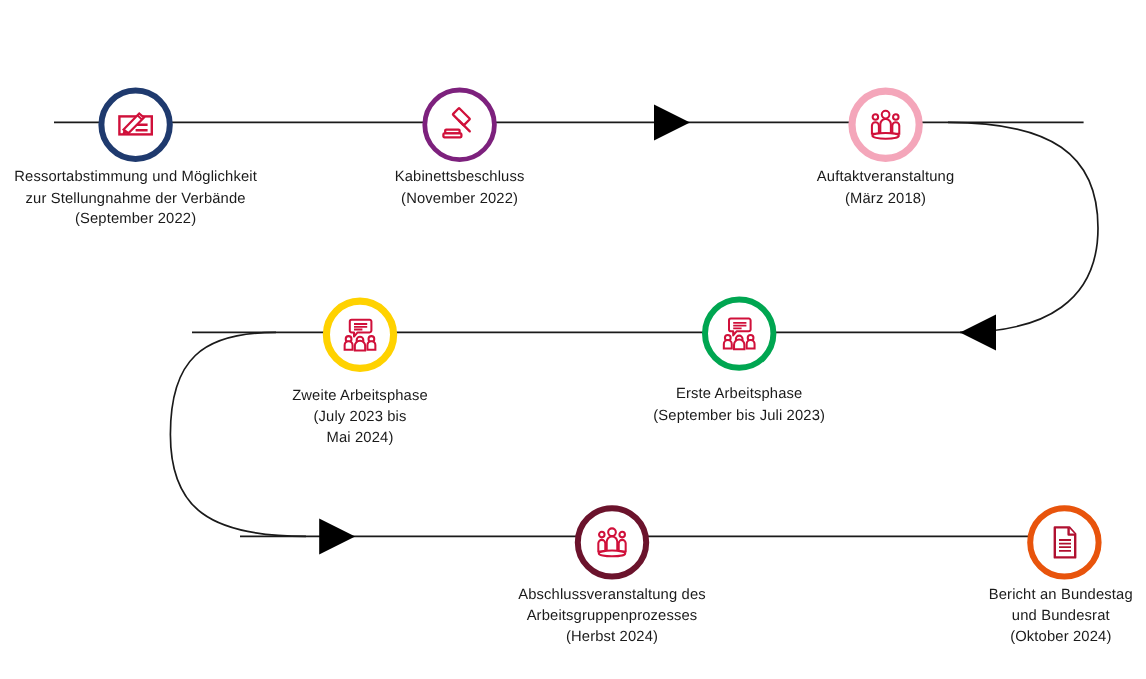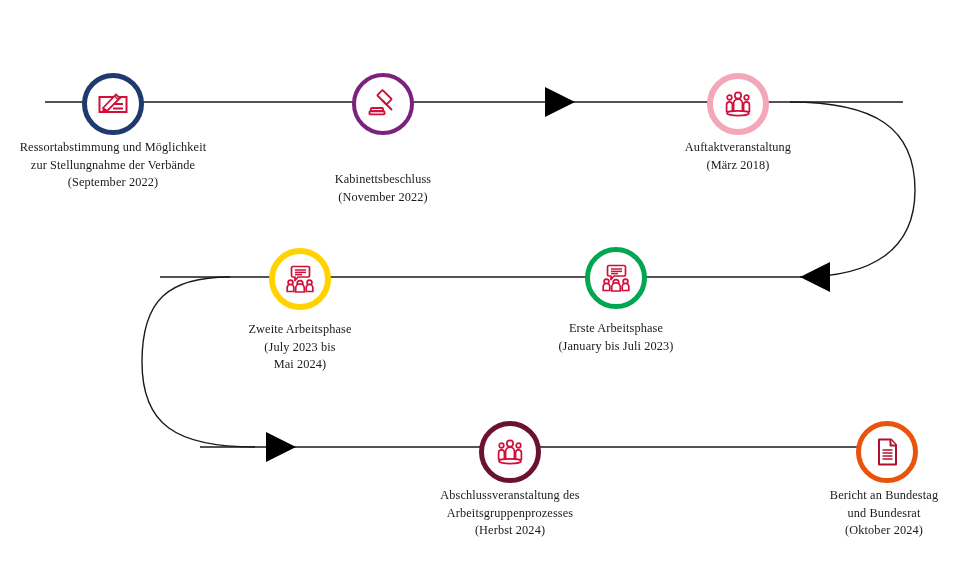--- a/index.html
+++ b/index.html
@@ -9,21 +9,20 @@
   }
   body {
     font-family: "Liberation Sans", sans-serif;
   }
   #stage {
     position: relative;
     width: 955px;
     height: 566px;
     background: #ffffff;
     overflow: hidden;
-    font-family: Liberation Serif, serif;
   }
   #flow-svg {
     position: absolute;
     left: 0;
     top: 0;
     width: 955px;
     height: 566px;
   }
   .node {
     position: absolute;
@@ -95,21 +94,21 @@
     <div class="node-ring" style="left:-31px; top:-31px; width:62px; height:62px; border:4px solid #7D217D;">
       <svg width="34" height="34" viewBox="0 0 34 34">
         <g stroke="#D0103A" stroke-width="1.9" fill="#ffffff" stroke-linejoin="round">
           <rect x="12" y="6.5" width="13" height="7.5" rx="0.6" transform="rotate(45 18.5 10.2)"></rect>
           <line x1="16.5" y1="13.5" x2="25.5" y2="22.5" stroke-linecap="round"></line>
           <rect x="5" y="21" width="12" height="3.2" rx="0.8"></rect>
           <rect x="3.5" y="24.2" width="15" height="3.2" rx="0.8"></rect>
         </g>
       </svg>
     </div>
-    <div class="node-label" style="left:-110px; top:35px; width:220px;margin-top:32px;">Kabinettsbeschluss
+    <div class="node-label" style="left:-110px; top:35px; width:220px;">Kabinettsbeschluss
 (November 2022)</div>
   </div>
 
   <div class="node" style="left:738px; top:104px;">
     <div class="node-ring" style="left:-31px; top:-31px; width:62px; height:62px; border:6px solid #F4A6BA;">
       <svg width="34" height="34" viewBox="0 0 34 34">
         <g stroke="#D0103A" stroke-width="1.7" fill="#ffffff">
           <circle cx="17" cy="8.5" r="3.2"></circle>
           <path d="M 12.6 24.5 L 12.6 16.5 A 4.4 4.4 0 0 1 21.4 16.5 L 21.4 24.5 Z"></path>
           <circle cx="8.5" cy="10.5" r="2.3"></circle>
@@ -139,21 +138,21 @@
           <circle cx="7.5" cy="20.5" r="2.4"></circle>
           <path d="M 4.2 29.5 L 4.2 25.6 A 3.3 3.3 0 0 1 10.8 25.6 L 10.8 29.5 Z"></path>
           <circle cx="26.5" cy="20.5" r="2.4"></circle>
           <path d="M 23.2 29.5 L 23.2 25.6 A 3.3 3.3 0 0 1 29.8 25.6 L 29.8 29.5 Z"></path>
           <circle cx="17" cy="21.5" r="2.8"></circle>
           <path d="M 12.7 30 L 12.7 26.2 A 4.3 4.3 0 0 1 21.3 26.2 L 21.3 30 Z"></path>
         </g>
       </svg>
     </div>
     <div class="node-label" style="left:-110px; top:42px; width:220px;">Erste Arbeitsphase
-(January bis Juli 2023)</div>
+(September bis Juli 2023)</div>
   </div>
 
   <div class="node" style="left:300px; top:279px;">
     <div class="node-ring" style="left:-31px; top:-31px; width:62px; height:62px; border:6px solid #FFD200;">
       <svg width="34" height="34" viewBox="0 0 34 34">
         <g stroke="#D0103A" stroke-width="1.7" fill="#ffffff" stroke-linejoin="round">
           <path d="M 10 4.5 L 25 4.5 A 1.5 1.5 0 0 1 26.5 6 L 26.5 13.5 A 1.5 1.5 0 0 1 25 15 L 15 15 L 12 18.5 L 12 15 L 10 15 A 1.5 1.5 0 0 1 8.5 13.5 L 8.5 6 A 1.5 1.5 0 0 1 10 4.5 Z"></path>
         </g>
         <g stroke="#D0103A" stroke-width="1.5" fill="none">
           <line x1="12" y1="8" x2="23" y2="8"></line>

